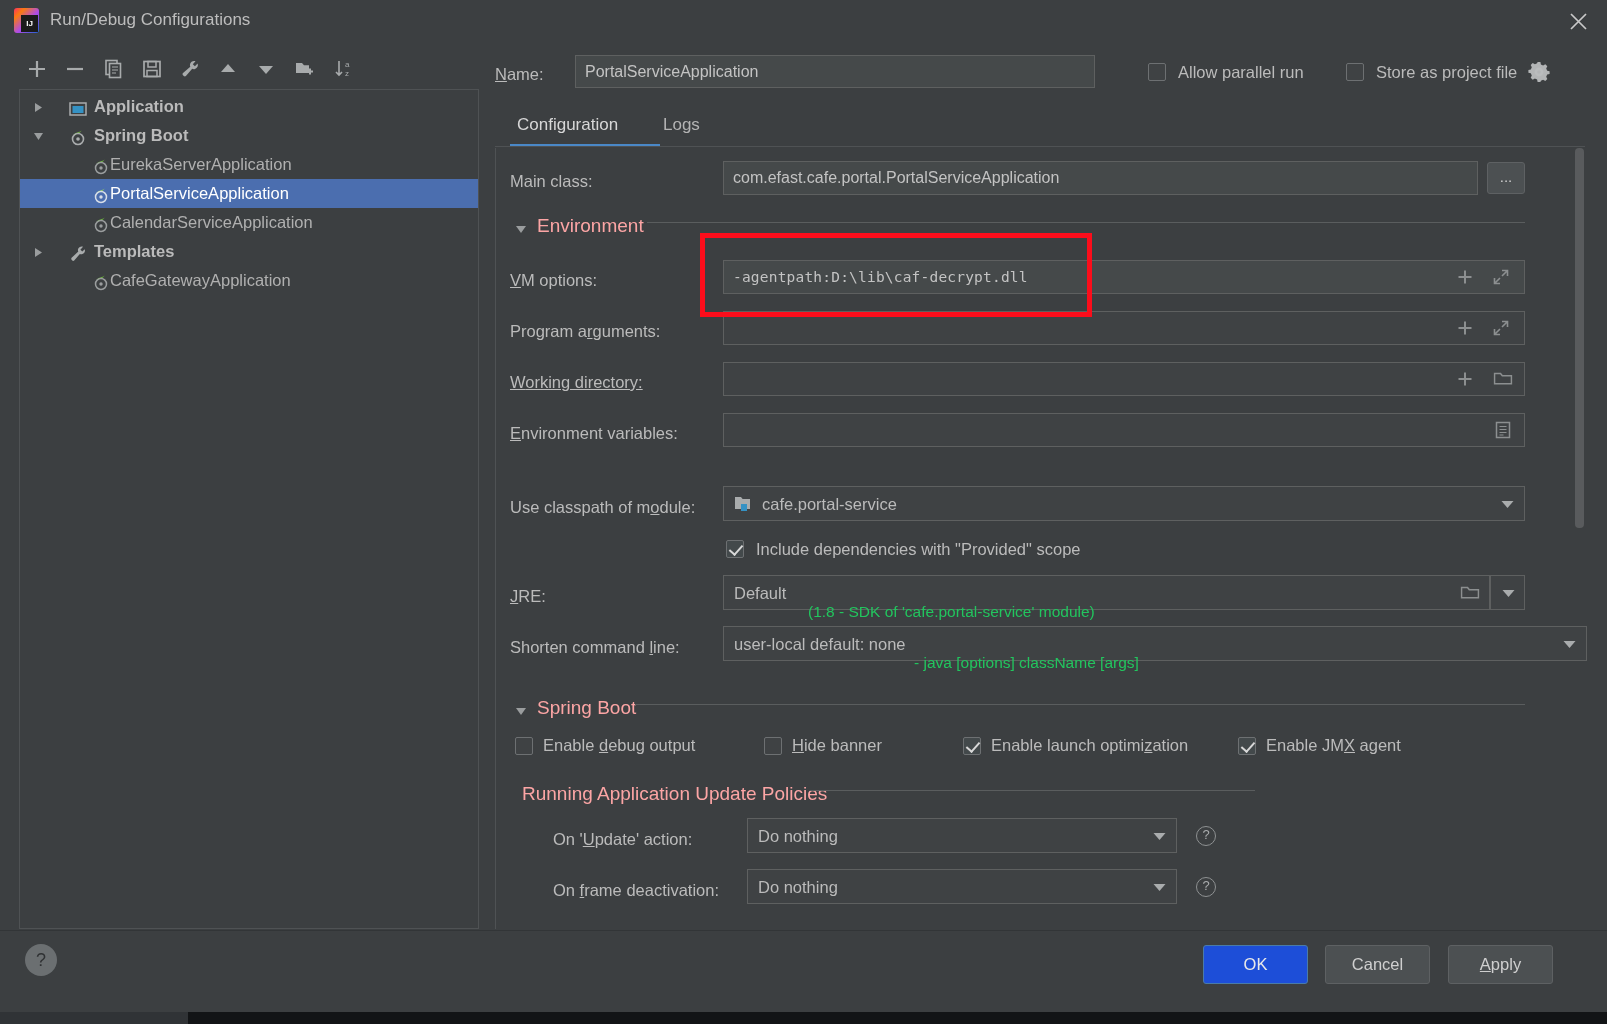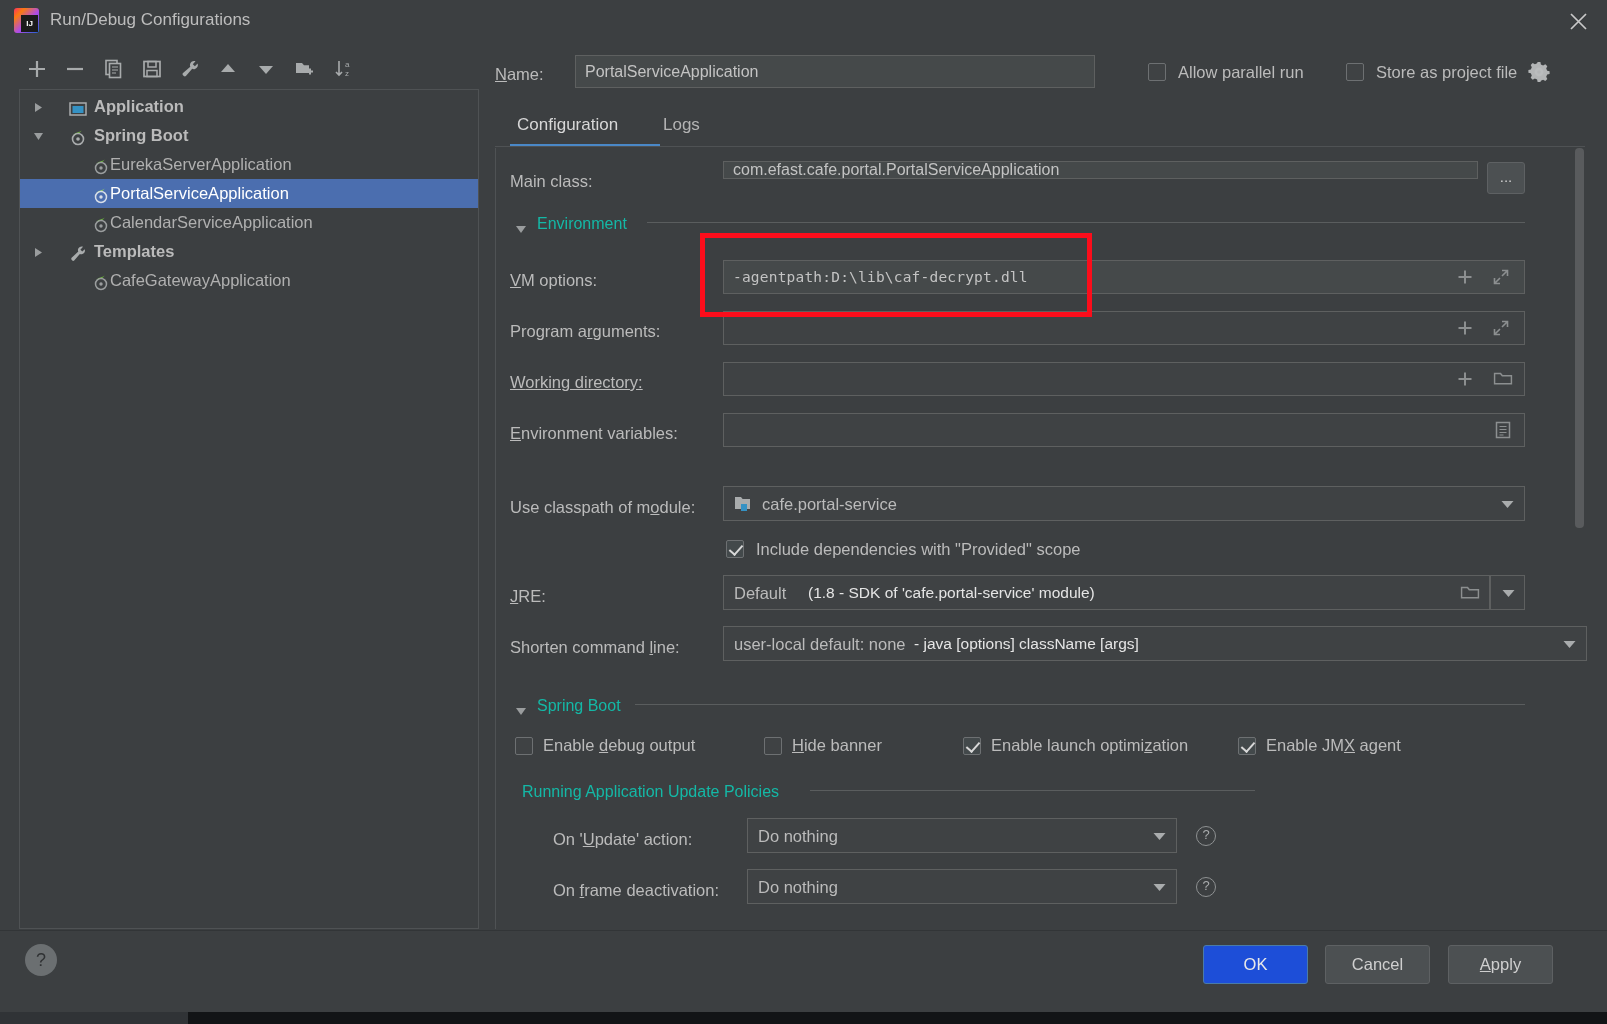--- a/index.html
+++ b/index.html
@@ -98,36 +98,36 @@
     position: absolute; background: #45494a; border: 1px solid #5e6060;
     color: #bbbbbb; font-size: 16px; line-height: 1;
   }
   .field .ftext {
     position: absolute; left: 9px; top: 50%; transform: translateY(-50%);
     font-size: 16px; white-space: nowrap; color: #c3c3c3;
   }
   .field.empty { background: #3f4244; }
   .field .mono { font-family: "DejaVu Sans Mono", monospace; font-size: 14.5px; letter-spacing: .2px; }
 
-  .sub { color: #e5e5e5; }
+  .sub { color: #22c55e; margin-top: 19px; }
 
   .fbtn { position: absolute; top: 0; height: 100%; width: 30px; cursor: pointer; }
   .fbtn svg { position: absolute; left: 50%; top: 50%; transform: translate(-50%,-50%); }
 
   .combo {
     position: absolute; background: #3f4244; border: 1px solid #5e6060;
     color: #bbbbbb; font-size: 16px;
   }
   .combo .ctext {
     position: absolute; left: 10px; top: 50%; transform: translateY(-50%);
     white-space: nowrap; font-size: 16.5px;
   }
   .combo .arrow { position: absolute; right: 10px; top: 50%; transform: translateY(-50%); }
 
-  .sect-title { position: absolute; font-size: 16px; color: #14b8a6; }
+  .sect-title { position: absolute; font-size: 19px; color: #fca5a5; }
   .sect-line { position: absolute; height: 1px; background: #5a5d5e; }
   .sect-tri { position: absolute; }
 
   .cbx { position: absolute; width: 18px; height: 18px; border: 1px solid #6d7072;
          background: #3f4244; border-radius: 2px; cursor: pointer; }
   .cbx.checked { background: #43494b; }
   .cbx.checked::after {
     content: ""; position: absolute; left: 5px; top: 1px; width: 6px; height: 11px;
     border: solid #d8d8d8; border-width: 0 2px 2px 0; transform: rotate(42deg);
   }
@@ -375,21 +375,21 @@
       </div>
       <div class="tab-sep"></div>
 
       <div class="content-frame"></div>
 
       <div class="vscroll">
         <div class="thumb"></div>
       </div>
 
       <div class="lbl" style="left:15px; top:127px;">Main class:</div>
-      <div class="field" style="left:228px; top:116px; width:755px; height:18px;">
+      <div class="field" style="left:228px; top:116px; width:755px; height:34px;">
         <span class="ftext">com.efast.cafe.portal.PortalServiceApplication</span>
       </div>
       <div class="btn" style="left:992px; top:117px; width:38px; height:32px; line-height:28px; font-size:15px;">...</div>
 
       <div class="sect-tri" style="left:20px; top:176px;">
         <svg width="12" height="12" viewBox="0 0 12 12">
             <path d="M1 3 L11 3 L6 10 Z" fill="#9a9d9e"></path>
           </svg>
       </div>
       <div class="sect-title" style="left:42px; top:170px;">Environment</div>

